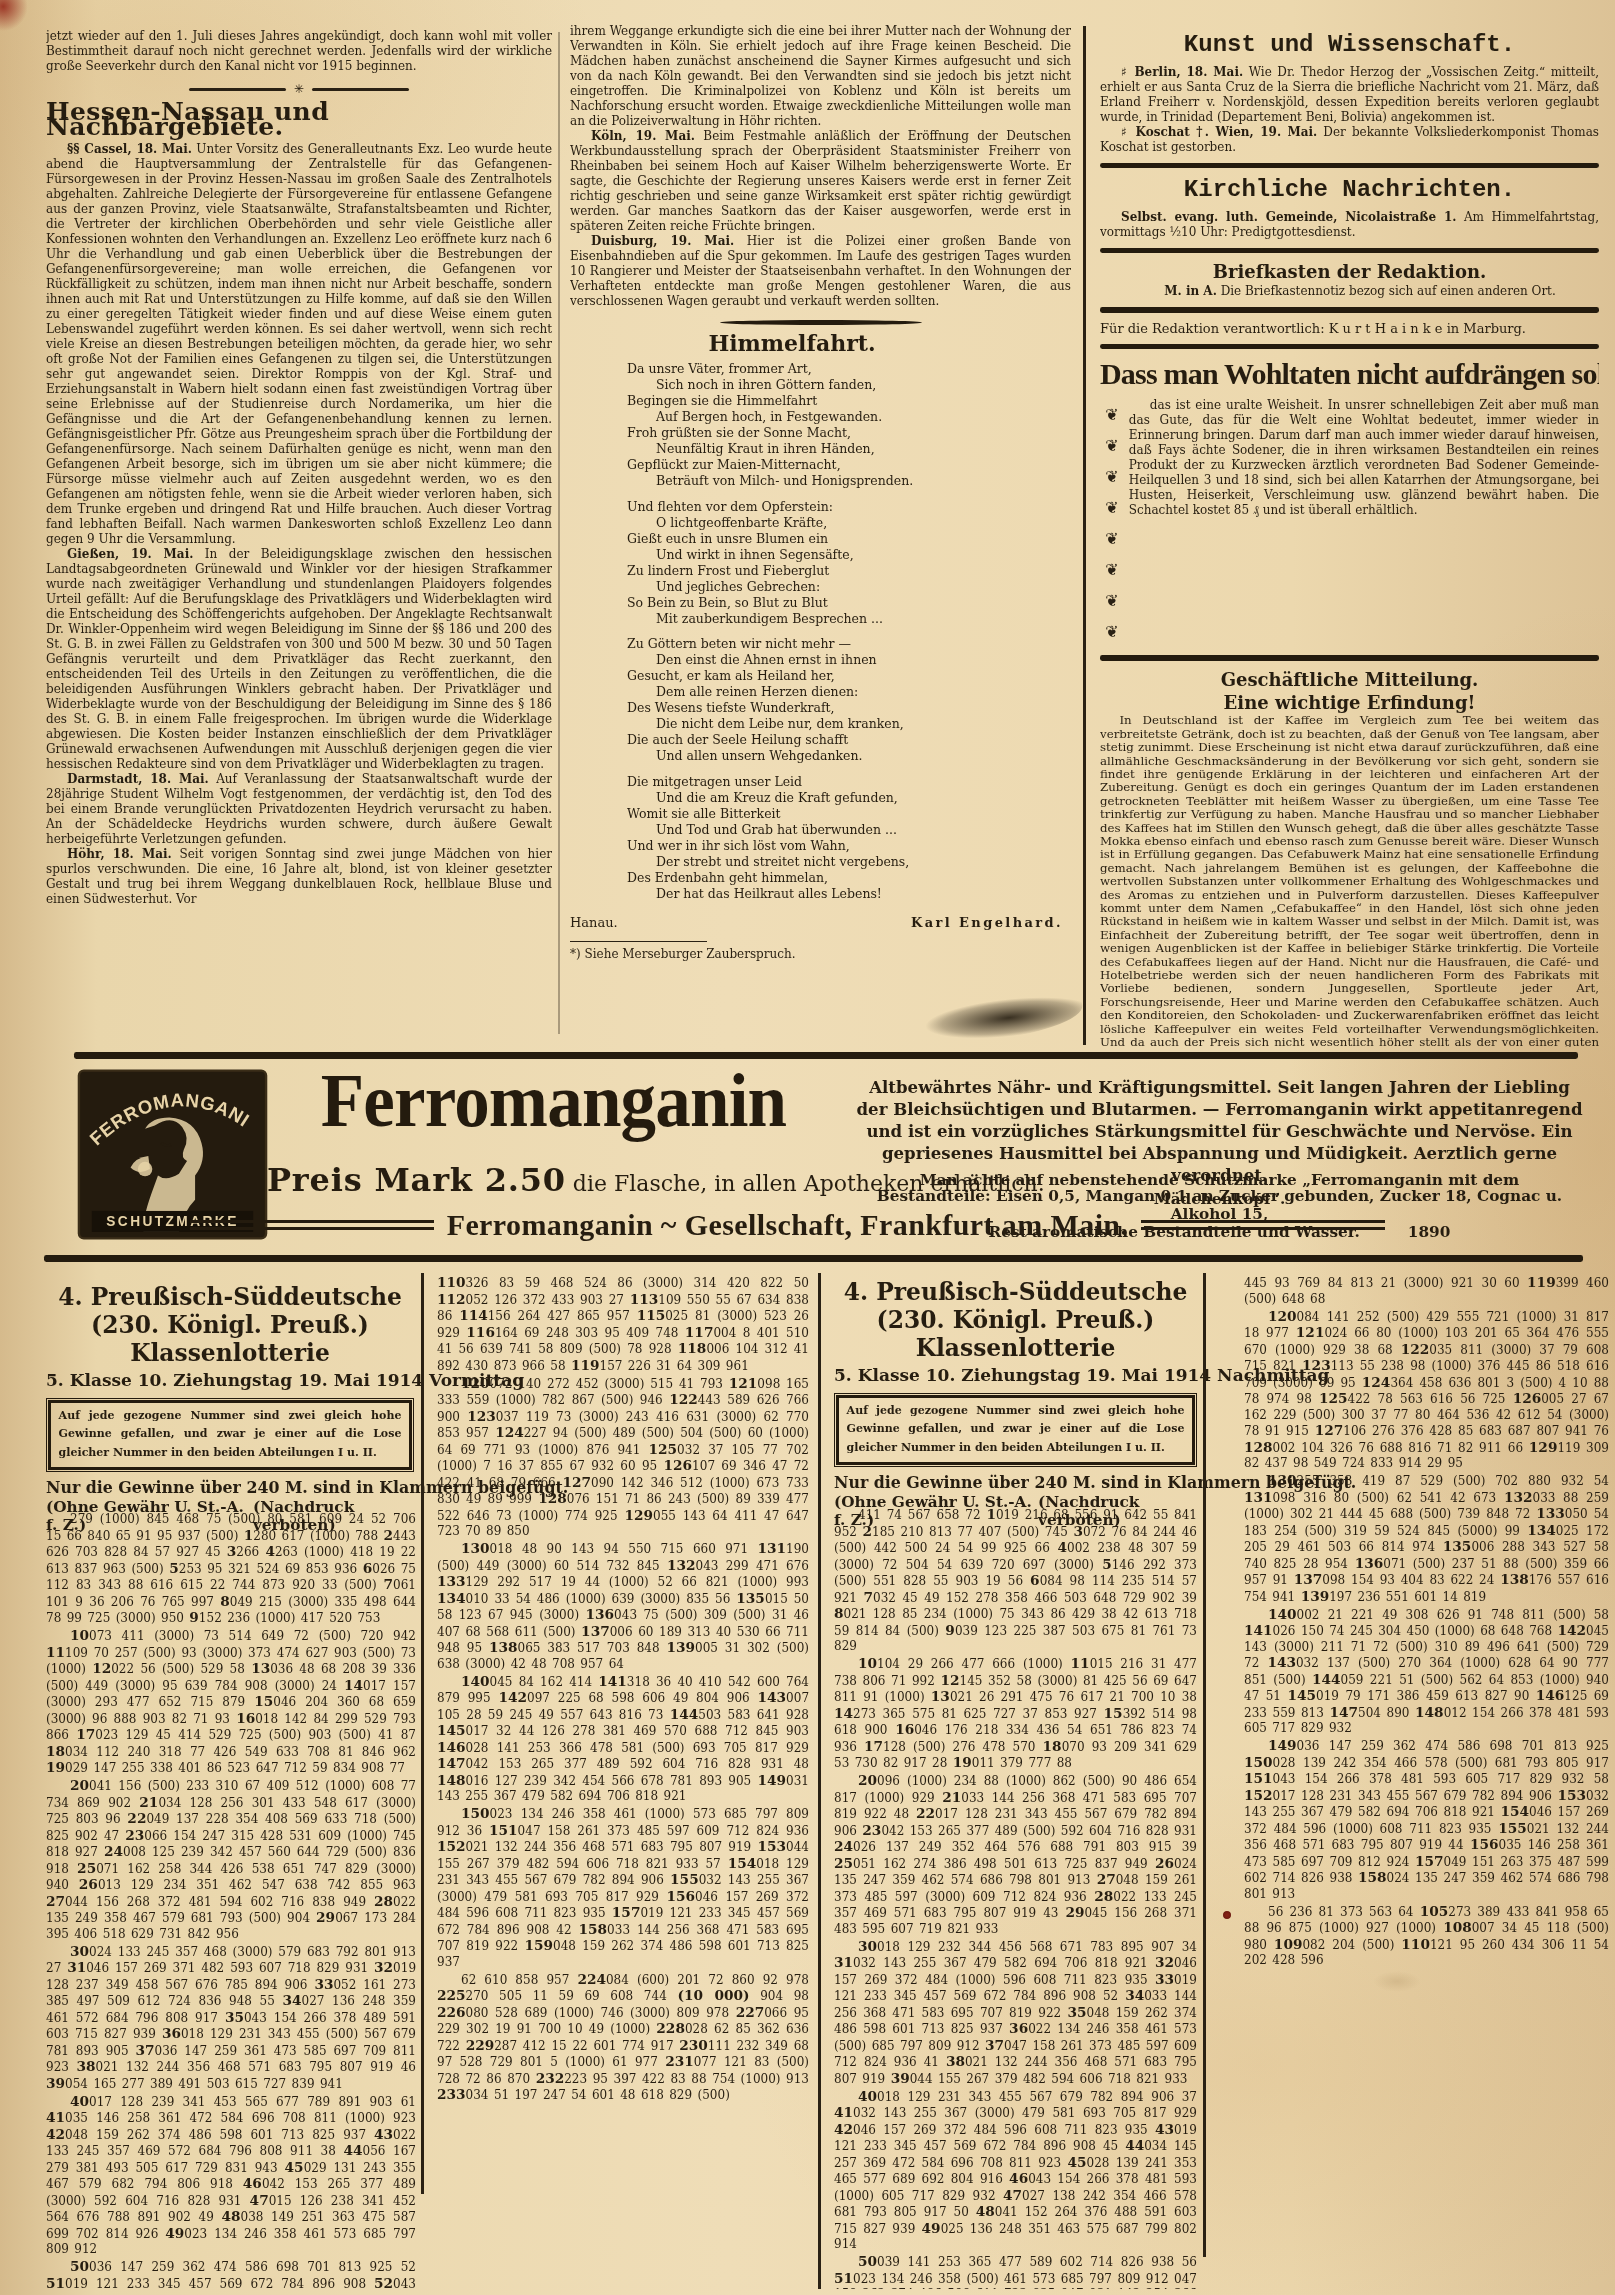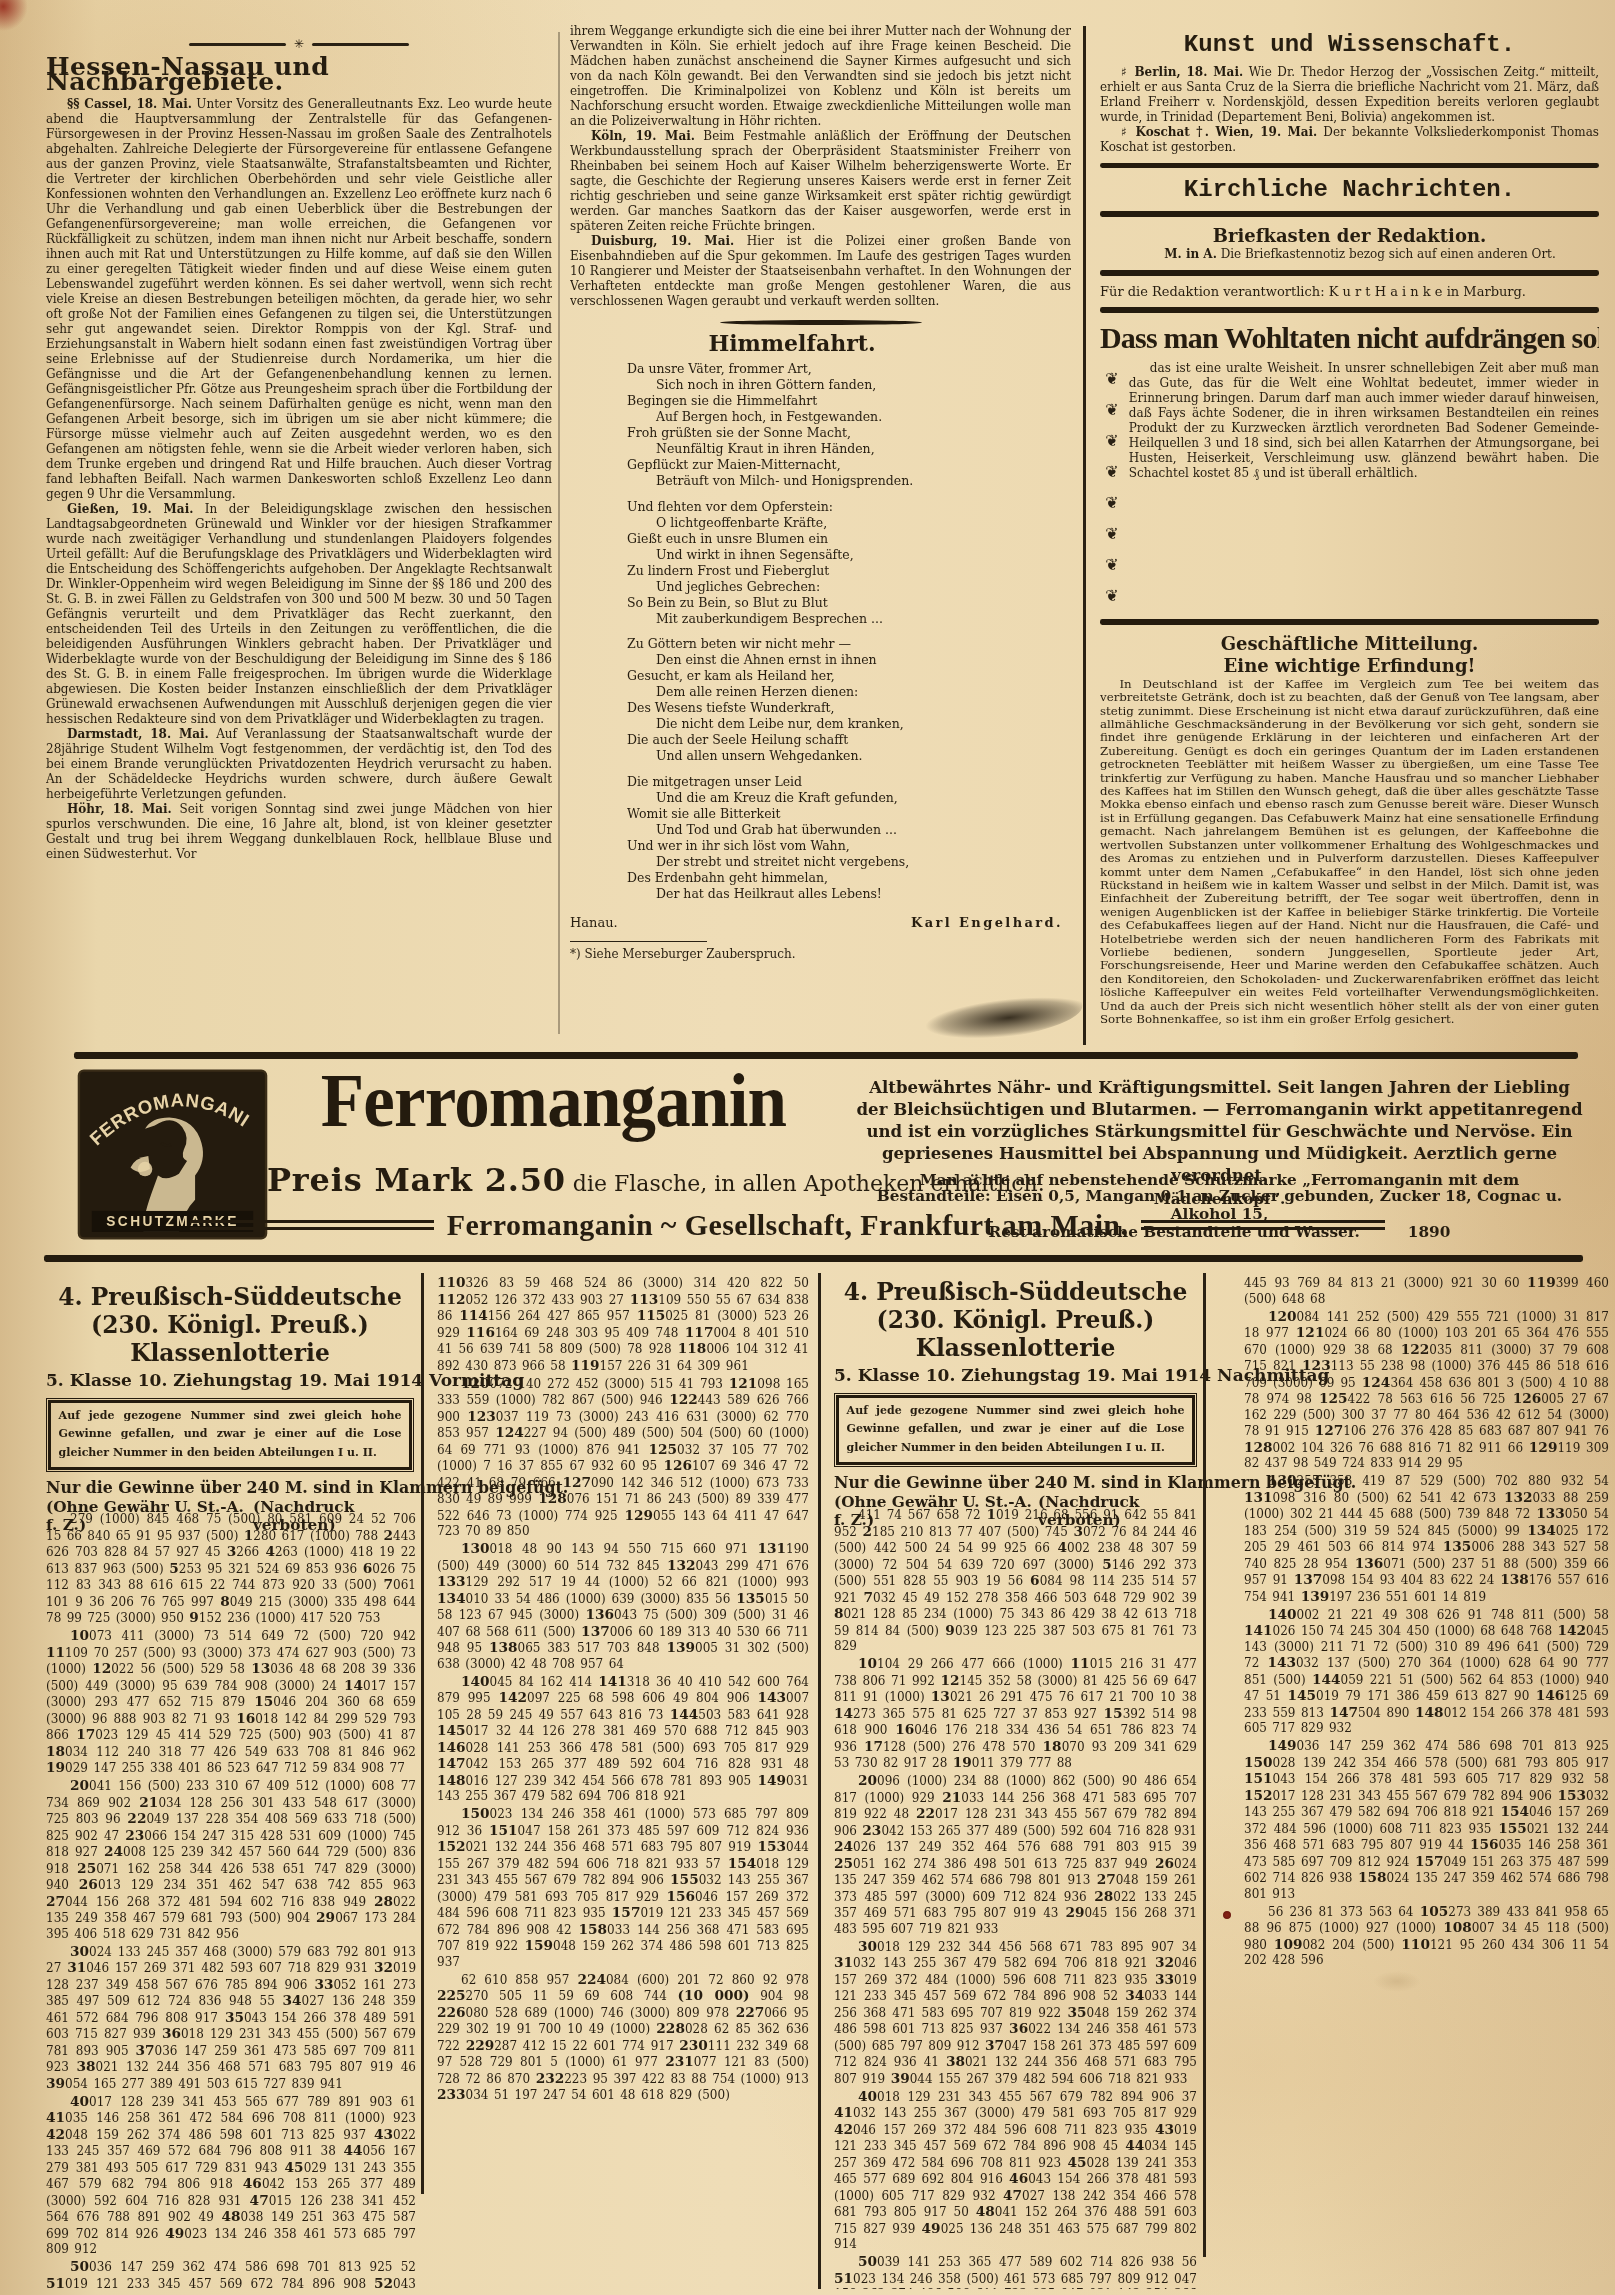--- a/index.html
+++ b/index.html
@@ -75,20 +75,21 @@
   .nums b{font-size:13.7px;}
   
   .blot{position:absolute;pointer-events:none;}
 </style>
 </head>
 <body>
 
 <div id="paper">
 
   <div class="abs colbody" style="left:46px;top:29px;width:506px;height:1016px;">
+    <p class="noind">jetzt wieder auf den 1. Juli dieses Jahres angekündigt, doch kann wohl mit voller Bestimmtheit darauf noch nicht gerechnet werden. Jedenfalls wird der wirkliche große Seeverkehr durch den Kanal nicht vor 1915 beginnen.</p>
     <div class="star-divider">
       <span class="ln"></span>
       <span>✳</span>
       <span class="ln"></span>
     </div>
     <div class="sect-head">Hessen-Nassau und Nachbargebiete.</div>
     <div>
         <p><b>§§ Cassel, 18. Mai.</b> Unter Vorsitz des Generalleutnants Exz. Leo wurde heute abend die Hauptversammlung der Zentralstelle für das Gefangenen-Fürsorgewesen in der Provinz Hessen-Nassau im großen Saale des Zentralhotels abgehalten. Zahlreiche Delegierte der Fürsorgevereine für entlassene Gefangene aus der ganzen Provinz, viele Staatsanwälte, Strafanstaltsbeamten und Richter, die Vertreter der kirchlichen Oberbehörden und sehr viele Geistliche aller Konfessionen wohnten den Verhandlungen an. Exzellenz Leo eröffnete kurz nach 6 Uhr die Verhandlung und gab einen Ueberblick über die Bestrebungen der Gefangenenfürsorgevereine; man wolle erreichen, die Gefangenen vor Rückfälligkeit zu schützen, indem man ihnen nicht nur Arbeit beschaffe, sondern ihnen auch mit Rat und Unterstützungen zu Hilfe komme, auf daß sie den Willen zu einer geregelten Tätigkeit wieder finden und auf diese Weise einem guten Lebenswandel zugeführt werden können. Es sei daher wertvoll, wenn sich recht viele Kreise an diesen Bestrebungen beteiligen möchten, da gerade hier, wo sehr oft große Not der Familien eines Gefangenen zu tilgen sei, die Unterstützungen sehr gut angewandet seien. Direktor Romppis von der Kgl. Straf- und Erziehungsanstalt in Wabern hielt sodann einen fast zweistündigen Vortrag über seine Erlebnisse auf der Studienreise durch Nordamerika, um hier die Gefängnisse und die Art der Gefangenenbehandlung kennen zu lernen. Gefängnisgeistlicher Pfr. Götze aus Preungesheim sprach über die Fortbildung der Gefangenenfürsorge. Nach seinem Dafürhalten genüge es nicht, wenn man den Gefangenen Arbeit besorge, sich im übrigen um sie aber nicht kümmere; die Fürsorge müsse vielmehr auch auf Zeiten ausgedehnt werden, wo es den Gefangenen am nötigsten fehle, wenn sie die Arbeit wieder verloren haben, sich dem Trunke ergeben und dringend Rat und Hilfe brauchen. Auch dieser Vortrag fand lebhaften Beifall. Nach warmen Dankesworten schloß Exzellenz Leo dann gegen 9 Uhr die Versammlung.</p>
         <p><b>Gießen, 19. Mai.</b> In der Beleidigungsklage zwischen den hessischen Landtagsabgeordneten Grünewald und Winkler vor der hiesigen Strafkammer wurde nach zweitägiger Verhandlung und stundenlangen Plaidoyers folgendes Urteil gefällt: Auf die Berufungsklage des Privatklägers und Widerbeklagten wird die Entscheidung des Schöffengerichts aufgehoben. Der Angeklagte Rechtsanwalt Dr. Winkler-Oppenheim wird wegen Beleidigung im Sinne der §§ 186 und 200 des St. G. B. in zwei Fällen zu Geldstrafen von 300 und 500 M bezw. 30 und 50 Tagen Gefängnis verurteilt und dem Privatkläger das Recht zuerkannt, den entscheidenden Teil des Urteils in den Zeitungen zu veröffentlichen, die die beleidigenden Ausführungen Winklers gebracht haben. Der Privatkläger und Widerbeklagte wurde von der Beschuldigung der Beleidigung im Sinne des § 186 des St. G. B. in einem Falle freigesprochen. Im übrigen wurde die Widerklage abgewiesen. Die Kosten beider Instanzen einschließlich der dem Privatkläger Grünewald erwachsenen Aufwendungen mit Ausschluß derjenigen gegen die vier hessischen Redakteure sind von dem Privatkläger und Widerbeklagten zu tragen.</p>
         <p><b>Darmstadt, 18. Mai.</b> Auf Veranlassung der Staatsanwaltschaft wurde der 28jährige Student Wilhelm Vogt festgenommen, der verdächtig ist, den Tod des bei einem Brande verunglückten Privatdozenten Heydrich verursacht zu haben. An der Schädeldecke Heydrichs wurden schwere, durch äußere Gewalt herbeigeführte Verletzungen gefunden.</p>
@@ -159,20 +160,23 @@
   <div class="vrule" style="left:1083px;top:26px;width:3.2px;height:1019px;"></div>
 
   <div class="abs" style="left:1100px;top:31px;width:499px;height:1016px;overflow:hidden;">
     <div class="r-head">Kunst und Wissenschaft.</div>
     <div class="colbody">
         <p><b>♯ Berlin, 18. Mai.</b> Wie Dr. Thedor Herzog der „Vossischen Zeitg.“ mitteilt, erhielt er aus Santa Cruz de la Sierra die briefliche Nachricht vom 21. März, daß Erland Freiherr v. Nordenskjöld, dessen Expedition bereits verloren geglaubt wurde, in Trinidad (Departement Beni, Bolivia) angekommen ist.</p>
         <p><b>♯ Koschat †. Wien, 19. Mai.</b> Der bekannte Volksliederkomponist Thomas Koschat ist gestorben.</p>
       </div>
     <div class="trule"></div>
     <div class="r-head">Kirchliche Nachrichten.</div>
+    <div class="colbody">
+        <p><b>Selbst. evang. luth. Gemeinde, Nicolaistraße 1.</b> Am Himmelfahrtstag, vormittags ½10 Uhr: Predigtgottesdienst.</p>
+      </div>
     <div class="trule"></div>
     <div class="small-head">Briefkasten der Redaktion.</div>
     <div class="colbody" style="text-align:center;">
         <p><b>M. in A.</b> Die Briefkastennotiz bezog sich auf einen anderen Ort.</p>
       </div>
     <div class="trule"></div>
     <div class="verant">Für die Redaktion verantwortlich: K u r t  H a i n k e  in Marburg.</div>
     <div class="trule"></div>
     <div class="wohl-head">Dass man Wohltaten nicht aufdrängen soll,</div>
     <div class="wohl-wrap">

